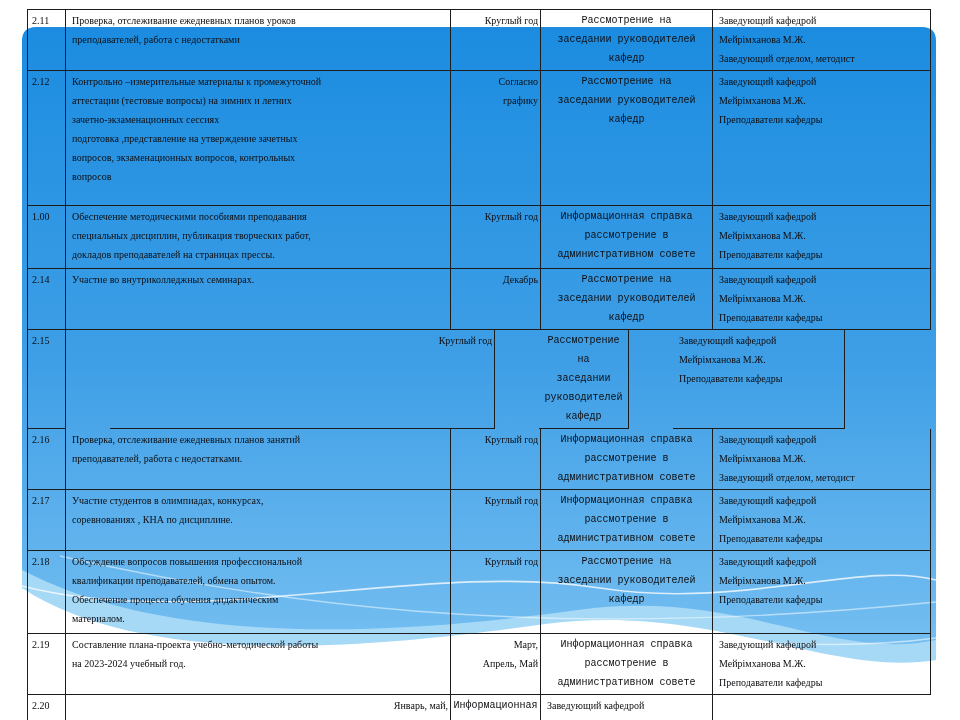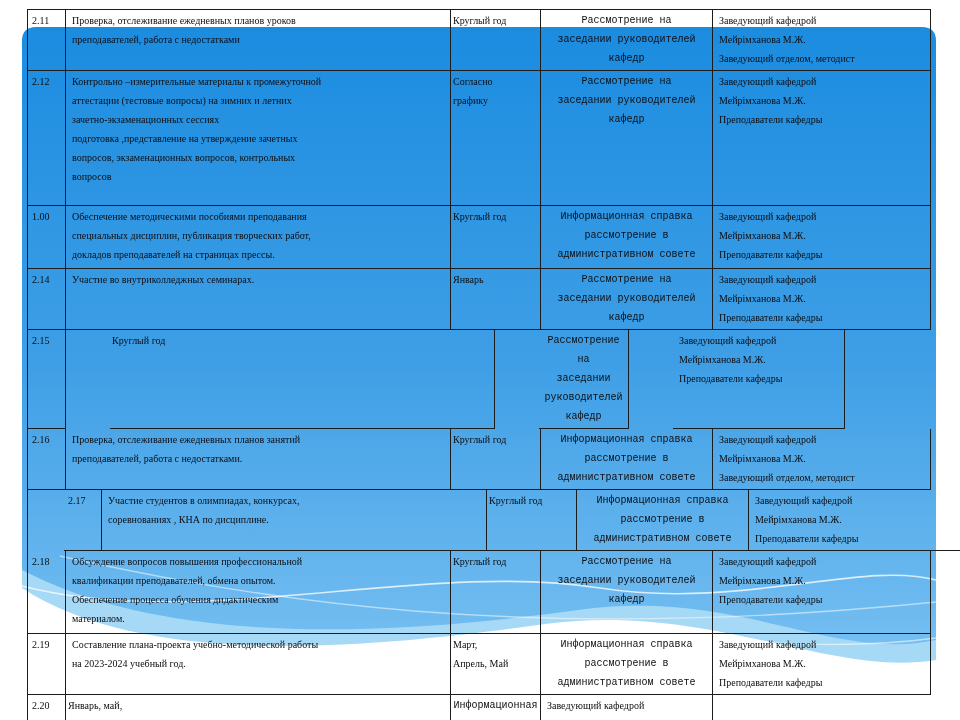--- a/index.html
+++ b/index.html
@@ -22,21 +22,21 @@
   .t-cell{
     border-right:1px solid #1c1c1c;border-bottom:1px solid #1c1c1c;
     box-sizing:border-box;
     font-size:10px;line-height:19px;color:#0e0e12;
     white-space:pre-line;overflow:hidden;
     padding:1px 4px 2px 4px;
     background:transparent;
   }
   .c-num{padding-left:4px;}
   .c-desc{padding-left:6px;padding-right:8px;}
-  .c-period{text-align:left;padding-left:2px;padding-right:2px;}
+  .c-period{text-align:right;padding-left:2px;padding-right:2px;}
   .c-review{text-align:center;padding-left:2px;padding-right:2px;font-family:Liberation Mono, monospace;}
   .c-resp{padding-left:6px;padding-right:4px;}
 </style>
 </head>
 <body>
 
 <svg id="bg" viewBox="0 0 960 720" xmlns="http://www.w3.org/2000/svg">
   <defs>
     <linearGradient id="blueGrad" x1="0" y1="0" x2="0" y2="1">
       <stop offset="0" style="stop-color:var(--blue-top,#1b8ce0)"></stop>
@@ -93,21 +93,21 @@
 рассмотрение в
 административном совете</div>
     <div class="t-cell c-resp">Заведующий кафедрой
 Мейрімханова М.Ж.
 Преподаватели кафедры</div>
   </div>
 
   <div class="t-row" style="min-height: 57px;">
     <div class="t-cell c-num">2.14</div>
     <div class="t-cell c-desc">Участие во внутриколледжных  семинарах.</div>
-    <div class="t-cell c-period">Январь</div>
+    <div class="t-cell c-period">Декабрь</div>
     <div class="t-cell c-review">Рассмотрение на
 заседании руководителей
 кафедр</div>
     <div class="t-cell c-resp">Заведующий кафедрой
 Мейрімханова М.Ж.
 Преподаватели кафедры</div>
   </div>
 
   <div class="t-row" style="min-height: 60px; gap: 44px;">
     <div class="t-cell c-num">2.15</div>
@@ -126,21 +126,21 @@
 преподавателей, работа с недостатками.</div>
     <div class="t-cell c-period">Круглый год</div>
     <div class="t-cell c-review">Информационная  справка
 рассмотрение в
 административном совете</div>
     <div class="t-cell c-resp">Заведующий кафедрой
 Мейрімханова М.Ж.
 Заведующий отделом, методист</div>
   </div>
 
-  <div class="t-row" style="min-height: 58px; margin-left: 36px;">
+  <div class="t-row" style="min-height: 58px;">
     <div class="t-cell c-num">2.17</div>
     <div class="t-cell c-desc">Участие студентов в олимпиадах,  конкурсах,
 соревнованиях  , КНА по  дисциплине.</div>
     <div class="t-cell c-period">Круглый год</div>
     <div class="t-cell c-review">Информационная  справка
 рассмотрение в
 административном совете</div>
     <div class="t-cell c-resp">Заведующий кафедрой
 Мейрімханова М.Ж.
 Преподаватели кафедры</div>

